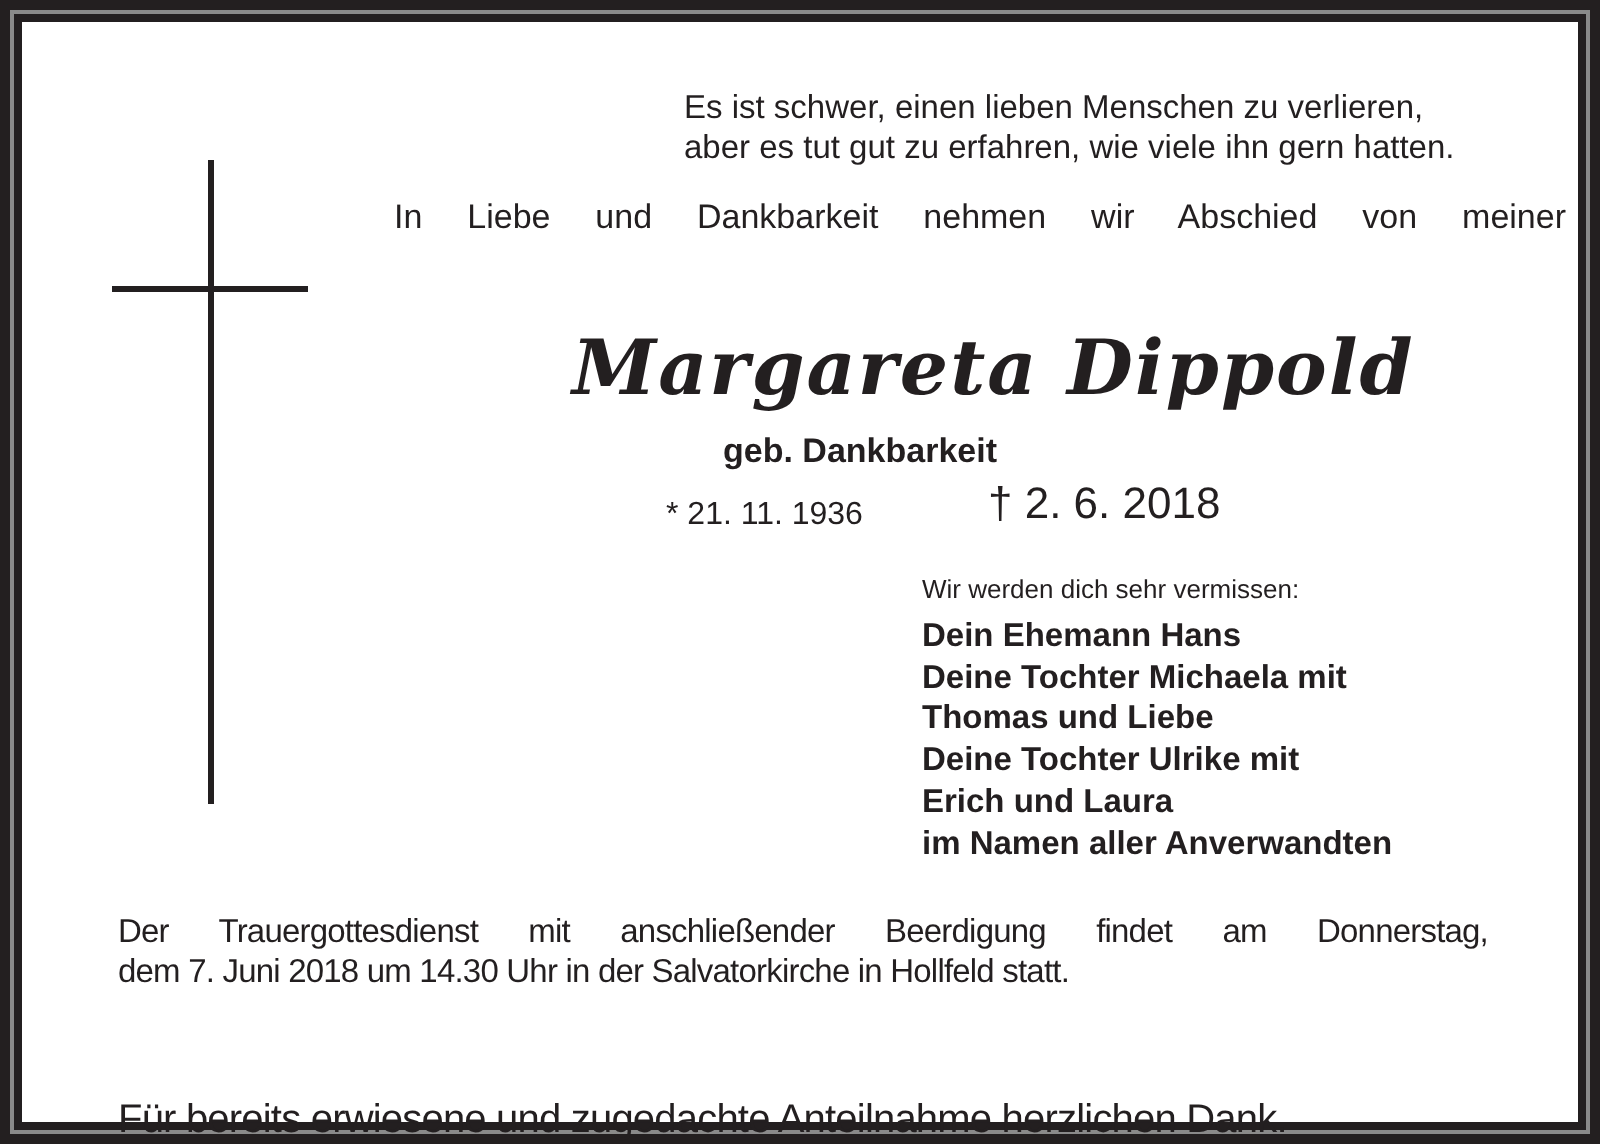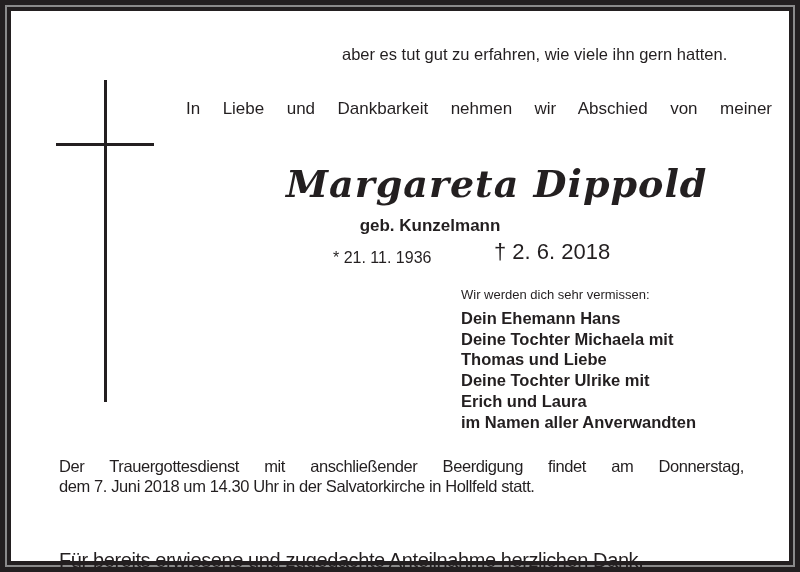--- a/index.html
+++ b/index.html
@@ -6,21 +6,21 @@
   body { width: 800px; height: 572px; position: relative; overflow: hidden; font-family: "Liberation Sans", sans-serif; color: #231f20; }
   .frame-outer { position: absolute; left: 0; top: 0; width: 800px; height: 572px; box-sizing: border-box; border: 5px solid #231f20; background: #ffffff; }
   .frame-gap { position: absolute; left: 5px; top: 5px; right: 5px; bottom: 5px; box-sizing: border-box; border: 2px solid #8a8a8a; background: #ffffff; }
   .frame-inner { position: absolute; left: 7px; top: 7px; right: 7px; bottom: 7px; box-sizing: border-box; border: 4px solid #231f20; background: #ffffff; }
 
   .cross-v { position: absolute; left: 104px; top: 80px; width: 3px; height: 322px; background: #231f20; }
   .cross-h { position: absolute; left: 56px; top: 143px; width: 98px; height: 3px; background: #231f20; }
 
   .t { position: absolute; white-space: nowrap; margin: 0; }
   .motto { left: 342px; top: 45px; font-size: 16.5px; line-height: 19.5px; }
-  .intro { left: 186px; top: 99px; width: 586px; font-size: 17px; line-height: 19.5px; }
+  .intro { left: 197px; top: 99px; width: 586px; font-size: 17px; line-height: 19.5px; }
   .intro .l1 { display: block; text-align: justify; text-align-last: justify; }
   .intro .l2 { display: block; }
 
   .name { left: 286px; top: 160px; font-family: "DejaVu Serif", serif; font-style: italic; font-size: 38px; line-height: 48px; letter-spacing: 1px; font-weight: bold; }
   .maiden { left: 0; width: 800px; top: 216px; text-align: center; font-weight: bold; font-size: 17px; line-height: 20px; padding-left: 60px; box-sizing: border-box; }
   .birth { left: 333px; top: 248px; font-size: 16px; line-height: 20px; }
   .death { left: 494px; top: 242px; font-size: 22px; line-height: 20px; }
 
   .miss { left: 461px; top: 285px; font-size: 13px; line-height: 20px; }
   .family { left: 461px; top: 308px; font-size: 16.5px; line-height: 20.7px; font-weight: bold; }
@@ -37,29 +37,30 @@
 <div class="frame-outer"></div>
 <div class="frame-gap"></div>
 <div class="frame-inner"></div>
 
 <div>
   <div class="cross-v"></div>
   <div class="cross-h"></div>
 </div>
 
 <p class="t motto">
+  <span style="display:block">Es ist schwer, einen lieben Menschen zu verlieren,</span>
   <span style="display:block">aber es tut gut zu erfahren, wie viele ihn gern hatten.</span>
 </p>
 
 <p class="t intro">
   <span class="l1">In Liebe und Dankbarkeit nehmen wir Abschied von meiner</span>
 </p>
 
 <div class="t name">Margareta Dippold</div>
-<div class="t maiden">geb. Kunzelmann</div>
+<div class="t maiden">geb. Dankbarkeit</div>
 <div class="t birth">* 21. 11. 1936</div>
 <div class="t death">† 2. 6. 2018</div>
 
 <div class="t miss">Wir werden dich sehr vermissen:</div>
 <div class="t family">
   <span>Dein Ehemann Hans</span>
   <span>Deine Tochter Michaela mit</span>
   <span>Thomas und Liebe</span>
   <span>Deine Tochter Ulrike mit</span>
   <span>Erich und Laura</span>

